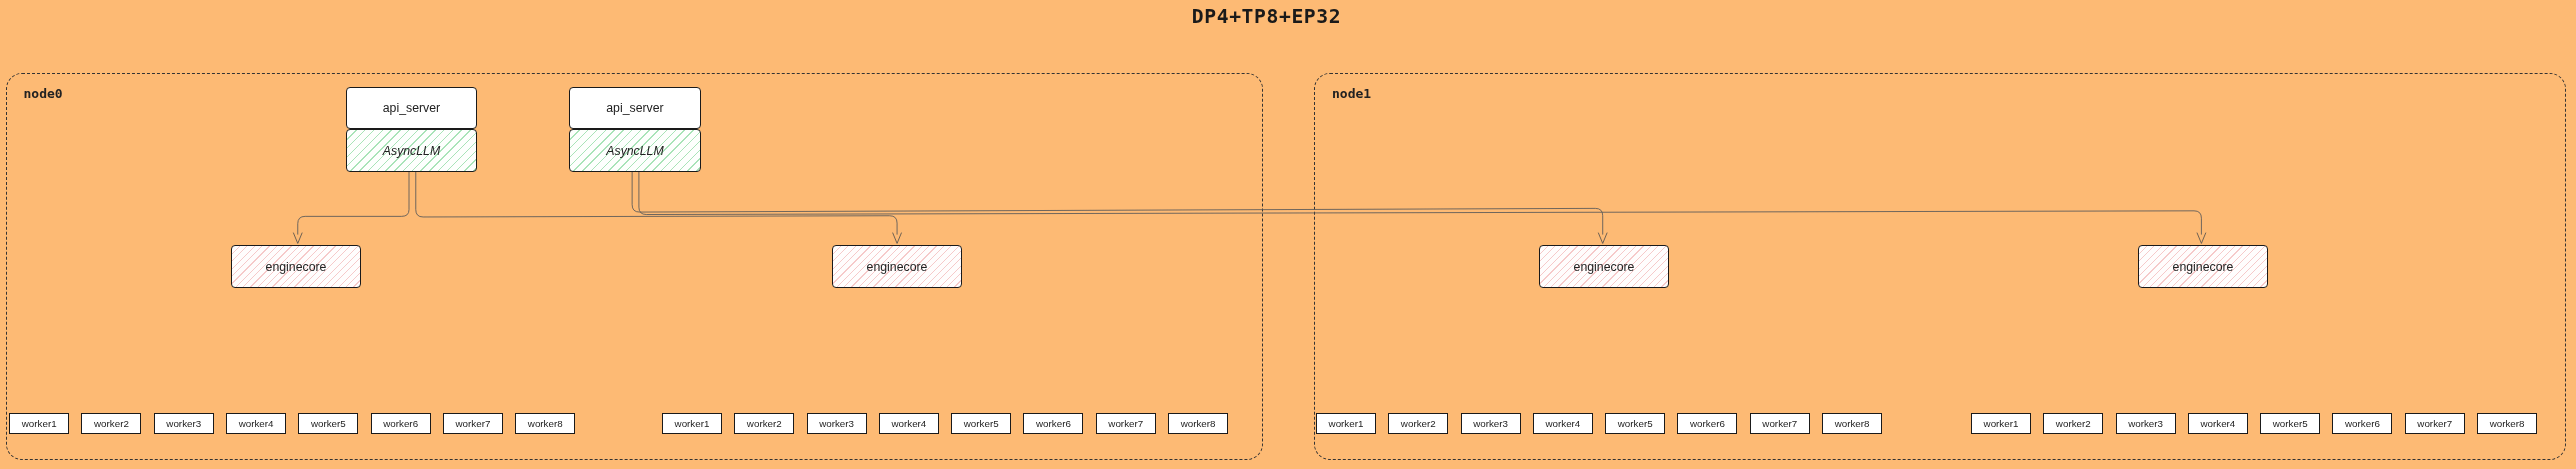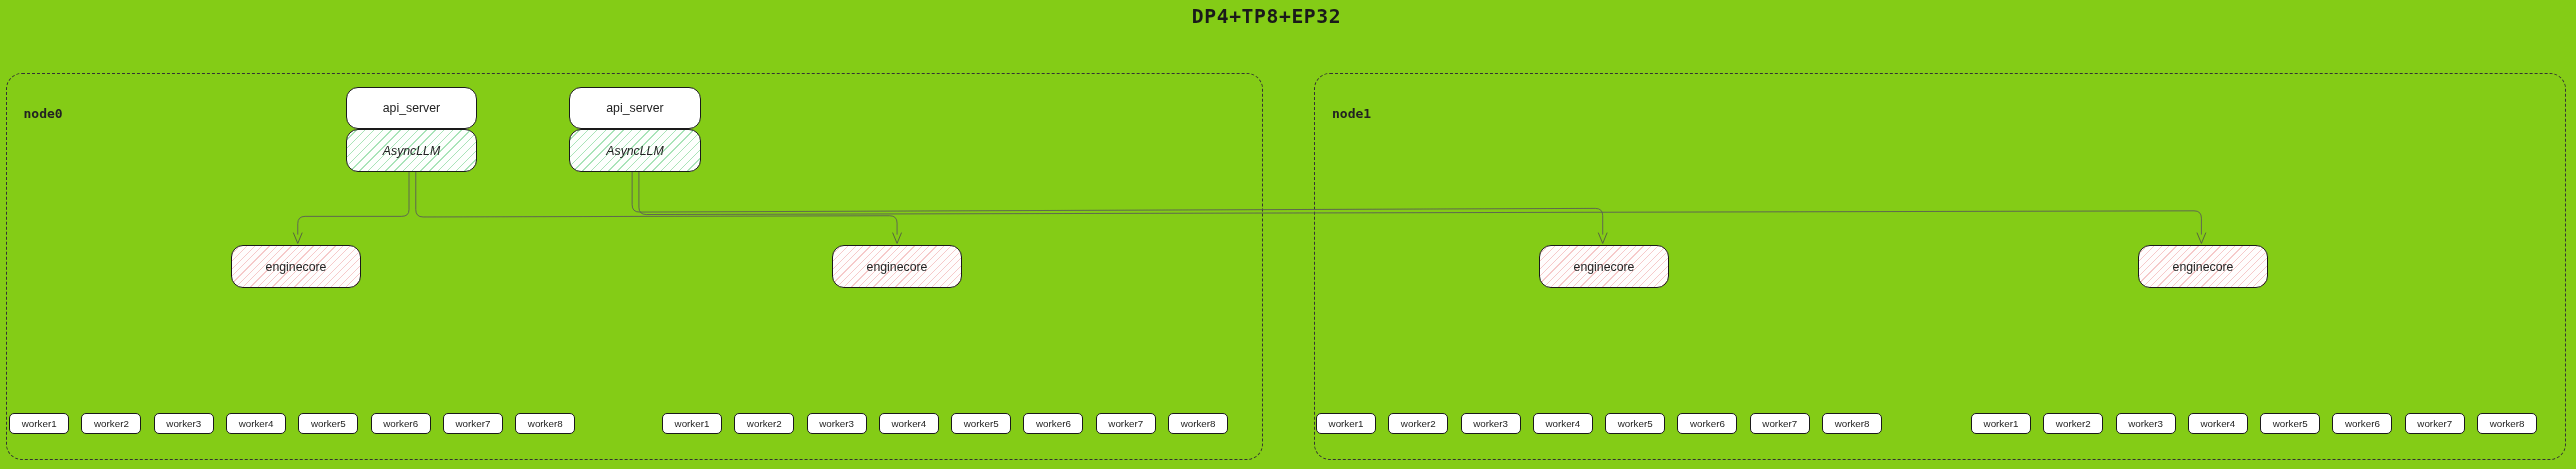--- a/index.html
+++ b/index.html
@@ -1,20 +1,20 @@
 <!DOCTYPE html>
 <html style="font-size:9.8px"><head>
 <meta charset="utf-8">
 <style>
   html, body { margin: 0; padding: 0; background: #ffffff; }
   #canvas {
     position: relative;
     width: 2576px;
     height: 469px;
-    background: #84cc16;
+    background: #fdba74;
     font-family: "Liberation Sans", sans-serif;
     color: #1f1f1f;
     overflow: hidden;
   }
   .title {
     position: absolute;
     left: 1156px; top: 4.9px; width: 221px;
     text-align: center;
     font-family: "DejaVu Sans Mono", monospace;
     font-size: 19.7px;
@@ -30,27 +30,26 @@
     box-sizing: border-box;
     background: transparent;
   }
   .node-label {
     position: absolute;
     left: 17px; top: 12.3px;
     font-family: "DejaVu Sans Mono", monospace;
     font-size: 13px;
     font-weight: 600;
     color: #222222;
-    margin-top: 20px;
   }
   .box {
     position: absolute;
     box-sizing: border-box;
     border: 1.5px solid #1a1a1a;
-    border-radius: 12px;
+    border-radius: 4px;
     background: #ffffff;
     display: flex;
     align-items: center;
     justify-content: center;
     font-size: 12.3px;
     color: #222222;
   }
   .hatch-green {
     background-color: #fdfffd;
     background-image: repeating-linear-gradient(135deg,
@@ -67,21 +66,21 @@
   .worker-row {
     position: absolute;
     top: 413px;
     display: flex;
     gap: 12.3px;
   }
   .worker {
     box-sizing: border-box;
     width: 60px; height: 21px;
     border: 1.2px solid #1a1a1a;
-    border-radius: 5px;
+    border-radius: 0;
     background: #ffffff;
     display: flex;
     align-items: center;
     justify-content: center;
     font-size: 9.8px;
     color: #222222;
     flex: 0 0 auto;
   }
   #connectors {
     position: absolute;

